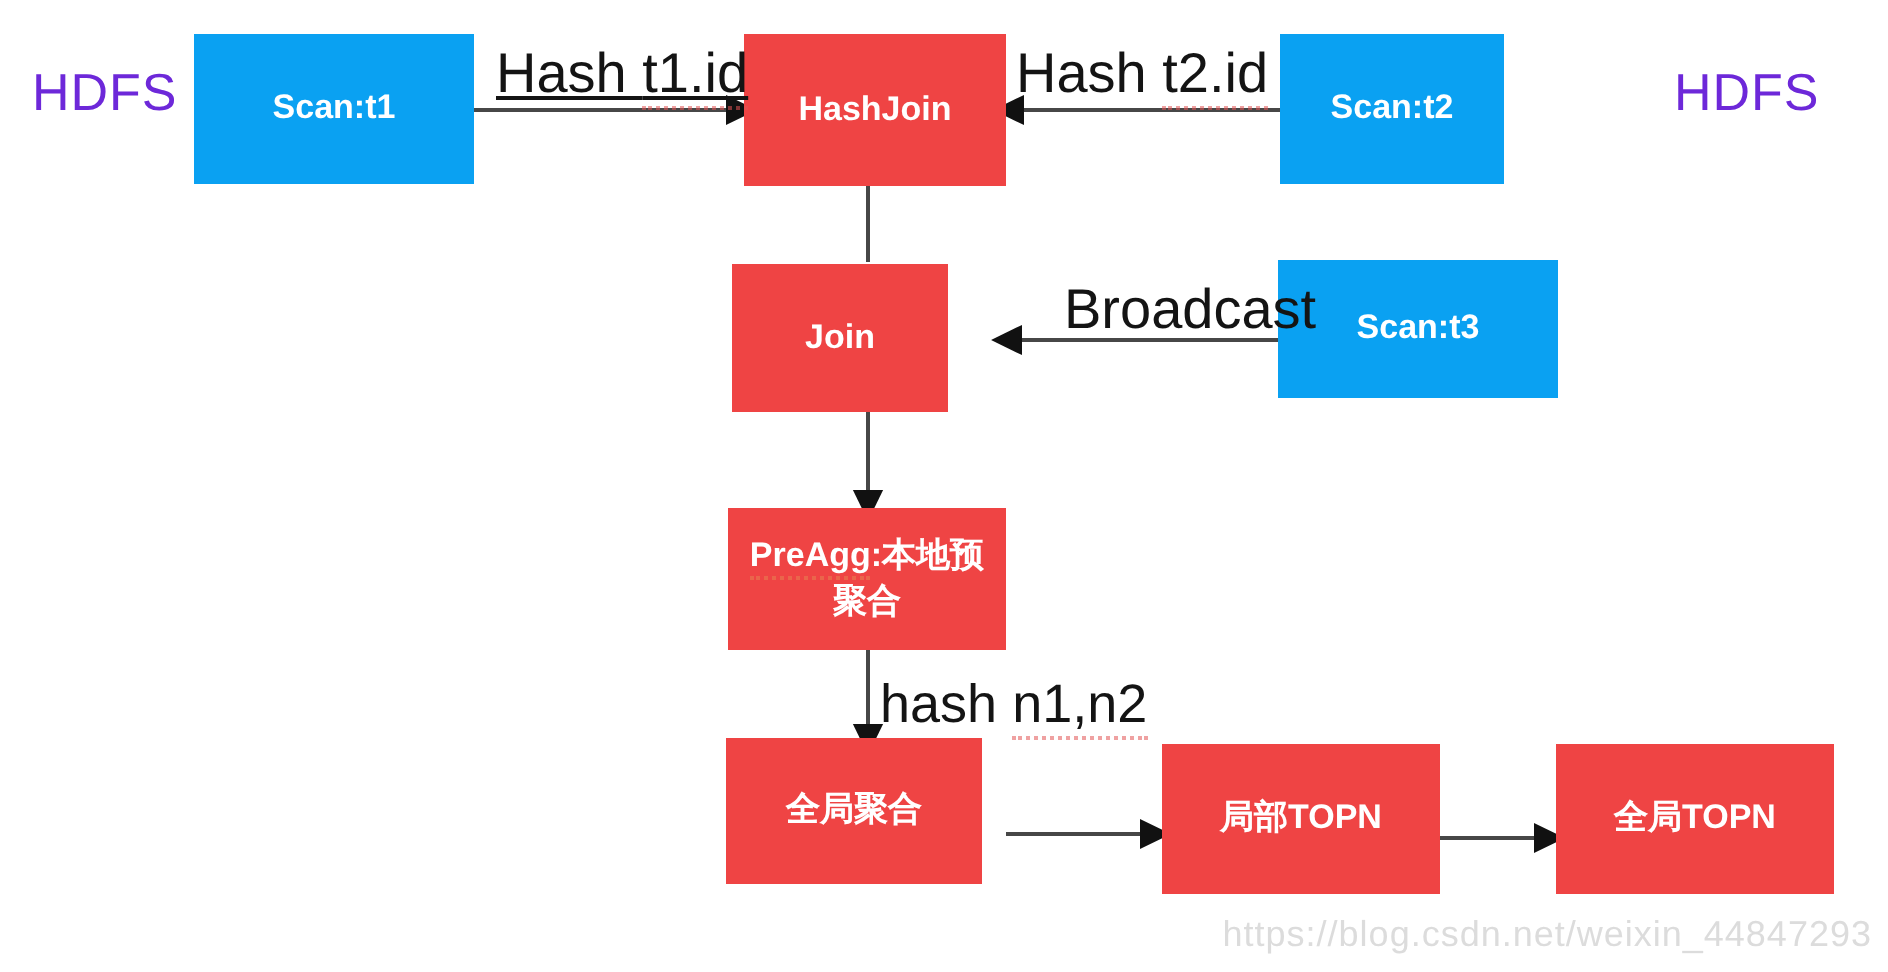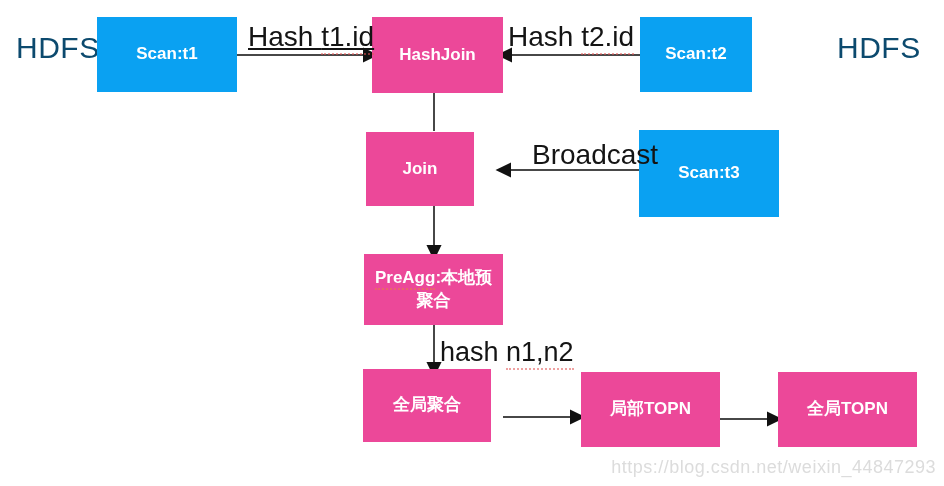--- a/index.html
+++ b/index.html
@@ -11,33 +11,33 @@
     overflow:hidden;
   }
   
   .node{
     position:absolute;
     display:flex;align-items:center;justify-content:center;
     color:#ffffff;font-weight:bold;font-size:17px;line-height:1.35;
     text-align:center;box-sizing:border-box;padding:2px 5px;
   }
   .node.blue{background:#0aa1f2;}
-  .node.green{background:#ec4899;}
+  .node.green{background:#ef4444;}
   #n-scan_t1{left:97px;top:17px;width:140px;height:75px;}
   #n-hashjoin{left:372px;top:17px;width:131px;height:76px;}
   #n-scan_t2{left:640px;top:17px;width:112px;height:75px;}
   #n-join{left:366px;top:132px;width:108px;height:74px;}
-  #n-scan_t3{left:639px;top:130px;width:140px;height:87px;}
+  #n-scan_t3{left:639px;top:130px;width:140px;height:69px;}
   #n-preagg{left:364px;top:254px;width:139px;height:71px;}
   #n-global_agg{left:363px;top:369px;width:128px;height:73px;}
   #n-local_topn{left:581px;top:372px;width:139px;height:75px;}
   #n-global_topn{left:778px;top:372px;width:139px;height:75px;}
   
   .hdfs{
-    position:absolute;font-size:30px;color:#0c4a6e;letter-spacing:0.5px;
+    position:absolute;font-size:26px;color:#6d28d9;letter-spacing:0.5px;
   }
   #hdfs-left{left:16px;top:31px;}
   #hdfs-right{left:837px;top:31px;}
   
   .edge-label{
     position:absolute;font-size:28px;color:#141414;white-space:nowrap;
   }
   #l-t1{left:248px;top:21px;text-decoration:underline;}
   #l-t2{left:508px;top:21px;}
   #l-broadcast{left:516px;top:139px;margin-left:16px;}

